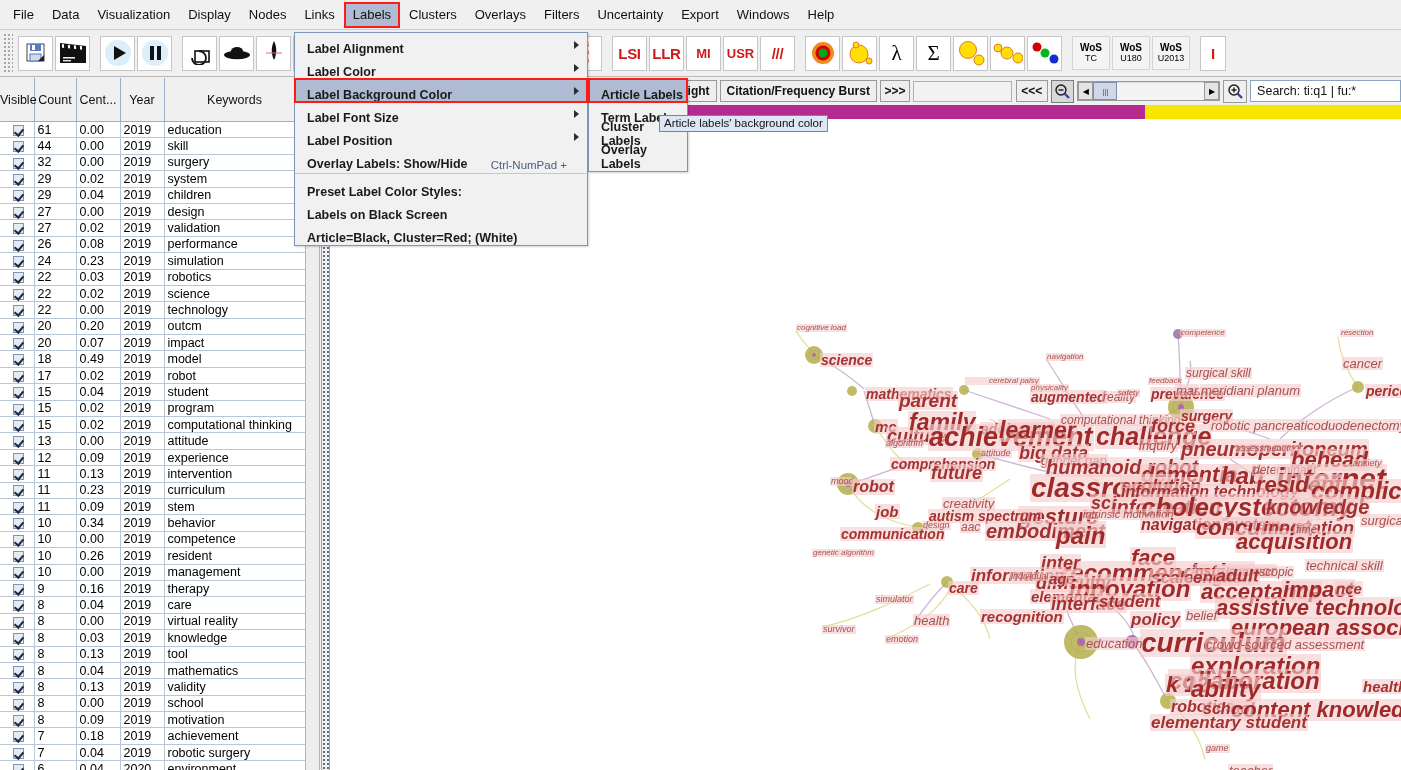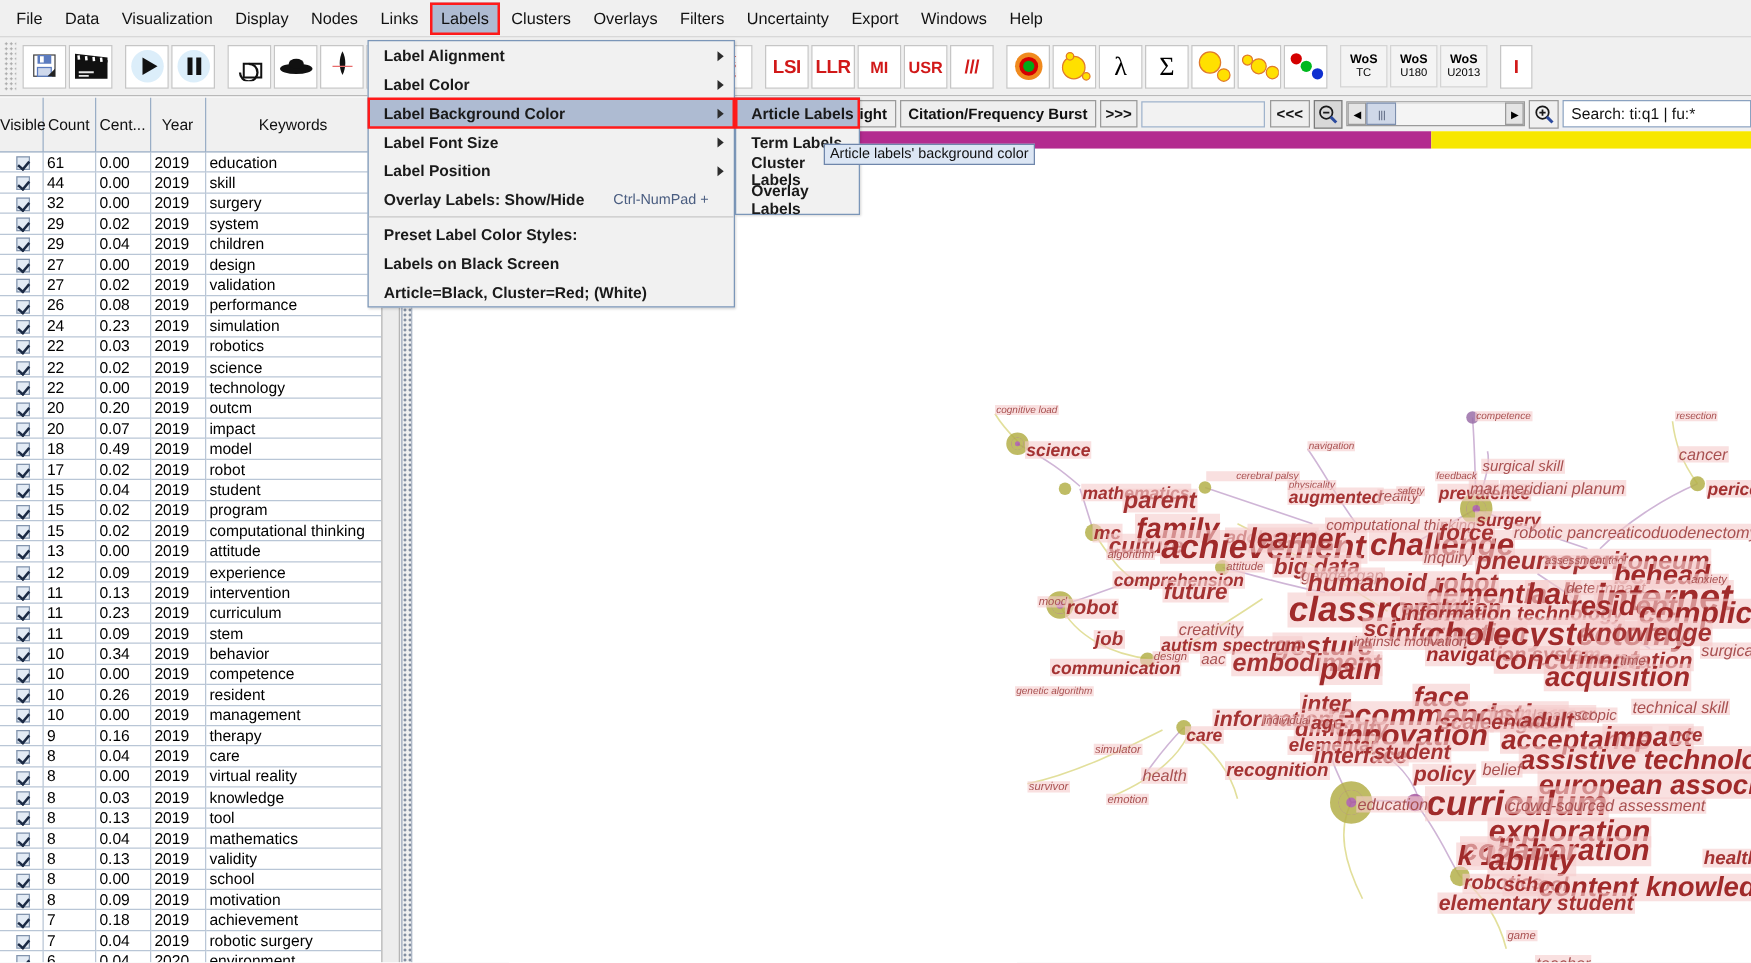--- a/index.html
+++ b/index.html
@@ -153,21 +153,21 @@
   .lbl.it{font-style:italic;font-weight:normal;color:#a63b3b;}
   .nd{position:absolute;border-radius:50%;}
 
   
   #labelsMenu{
     position:absolute;left:294px;top:32px;width:294px;
     background:#f1f1f1;border:1px solid #7b96b8;box-sizing:border-box;
     z-index:50;box-shadow:1px 1px 2px rgba(0,0,0,.18);
   }
   .mrow{
-    position:relative;height:23px;display:flex;align-items:center;
+    position:relative;height:23px;display:flex;align-items:flex-end;
     padding-left:12px;font-size:12.5px;font-weight:bold;color:#1a1a1a;
     box-sizing:border-box;cursor:default;
   }
   .mrow .arrow{position:absolute;right:8px;top:8px;width:0;height:0;
     border-left:5px solid #2c2c2c;border-top:4px solid transparent;border-bottom:4px solid transparent;}
   .mrow .accel{position:absolute;right:20px;font-weight:normal;font-size:11.5px;color:#4a5d80;}
   .mrow.sel{background:#aebbd2;}
   .mrow.redbox{outline:2px solid #ff1a1a;outline-offset:-1px;}
   .msep{height:1px;background:#c8c8c8;margin:2px 0;}
 

